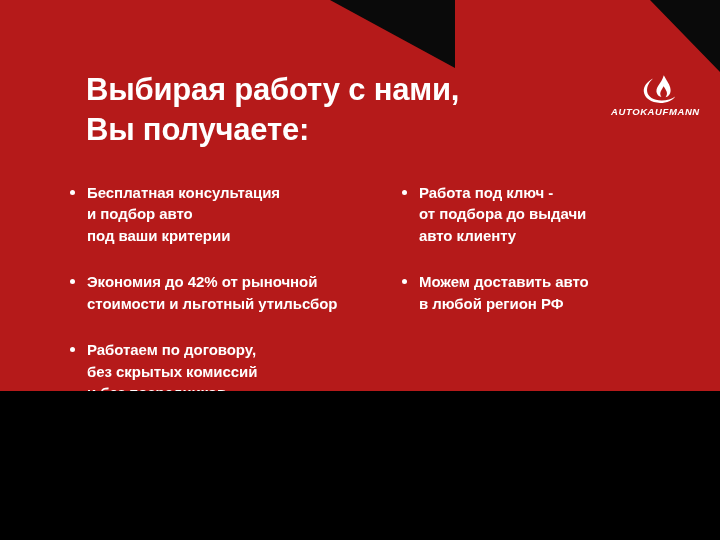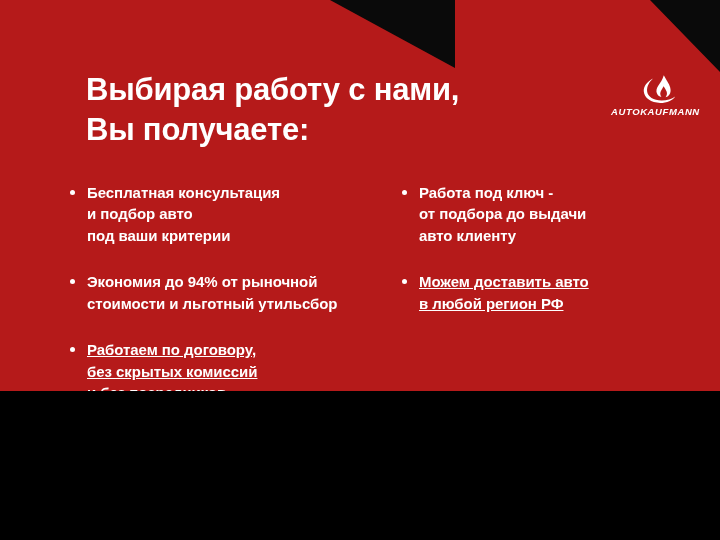--- a/index.html
+++ b/index.html
@@ -78,21 +78,21 @@
     position: relative;
     padding-left: 19px;
     margin-bottom: 25px;
     color: #ffffff;
     font-size: 15px;
     font-weight: bold;
     line-height: 1.43;
     white-space: pre-line;
     letter-spacing: -0.05px;
   }
-  .bullet-item:last-child { margin-bottom: 0; text-decoration: underline; }
+  .bullet-item:last-child { margin-bottom: 0; }
   .bullet-item::before {
     content: "";
     position: absolute;
     left: 2px;
     top: 8px;
     width: 5px;
     height: 5px;
     border-radius: 50%;
     background: #ffffff;
   }
@@ -141,21 +141,21 @@
                C25.0 28.9 30.6 26.3 33.2 22.4 C29.9 25.0 24.9 26.5 19.6 26.5
                C11.6 26.5 5.6 22.6 5.1 17.2 C4.7 12.4 7.1 8.0 11.0 4.4 Z" fill="#ffffff"></path>
     </svg>
     <span id="logo-wordmark">AUTOKAUFMANN</span>
   </div>
 
   <div id="col-left" class="column">
     <div class="bullet-item">Бесплатная консультация
 и подбор авто
 под ваши критерии</div>
-    <div class="bullet-item">Экономия до 94% от рыночной
+    <div class="bullet-item">Экономия до 42% от рыночной
 стоимости и льготный утильсбор</div>
     <div class="bullet-item">Работаем по договору,
 без скрытых комиссий
 и без посредников,
 с фото и видео-отчетами</div>
   </div>
 
   <div id="col-right" class="column">
     <div class="bullet-item">Работа под ключ -
 от подбора до выдачи

